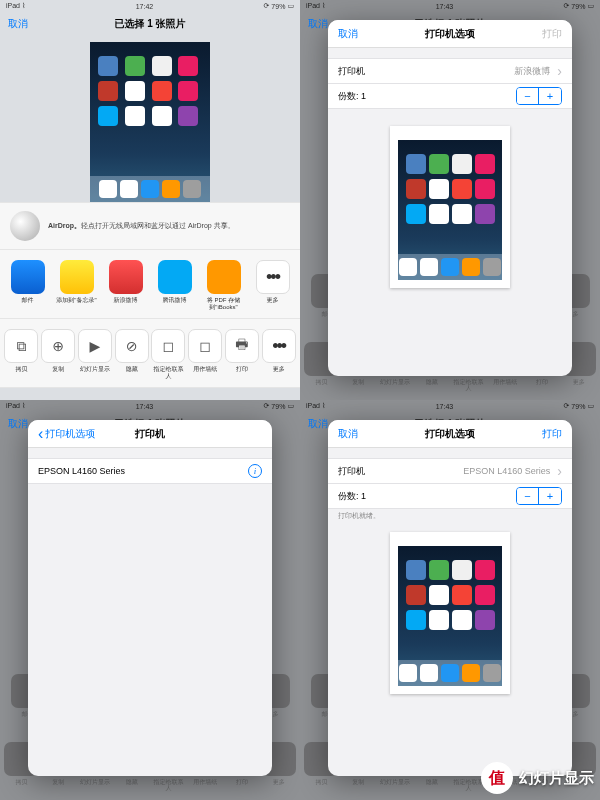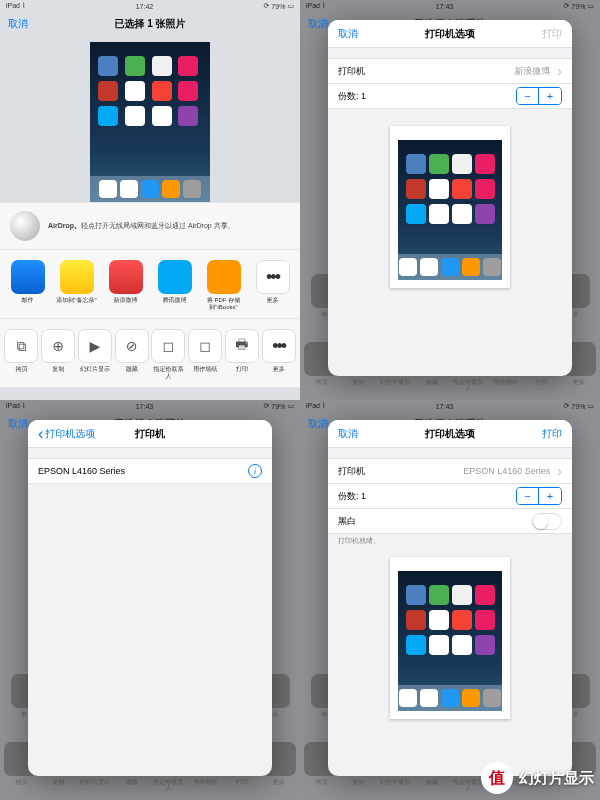--- a/index.html
+++ b/index.html
@@ -483,24 +483,20 @@
         <span class="k">打印机</span>
         <span class="v chev">EPSON L4160 Series</span>
       </div>
       <div class="row">
         <span><span class="k">份数</span>: <span>1</span></span>
         <span class="step">
             <button>−</button>
             <button>+</button>
           </span>
       </div>
-      <div class="row">
-        <span class="k">黑白</span>
-        <span class="toggle"></span>
-      </div>
     </div>
     <div class="helper">打印机就绪。</div>
     <div class="preview" style="padding-top:8px">
       <div class="page">
         <div class="thumb sm">
           <div class="grid" id="hgD">
               <div class="ic" style="background: rgb(74, 128, 192);"></div>
               <div class="ic" style="background: rgb(76, 175, 80);"></div>
               <div class="ic" style="background: rgb(240, 240, 240);"></div>
               <div class="ic" style="background: rgb(233, 30, 99);"></div>

